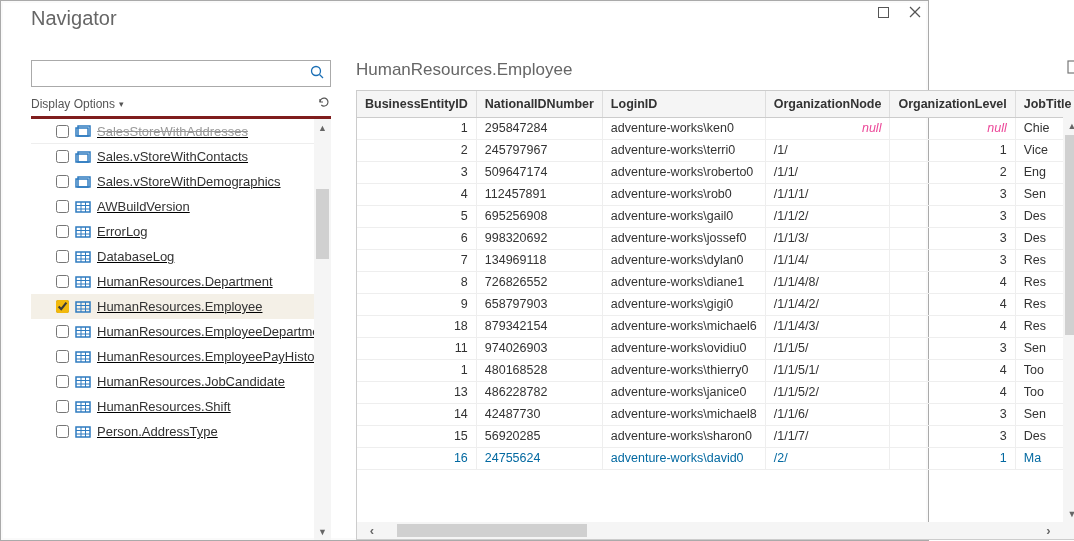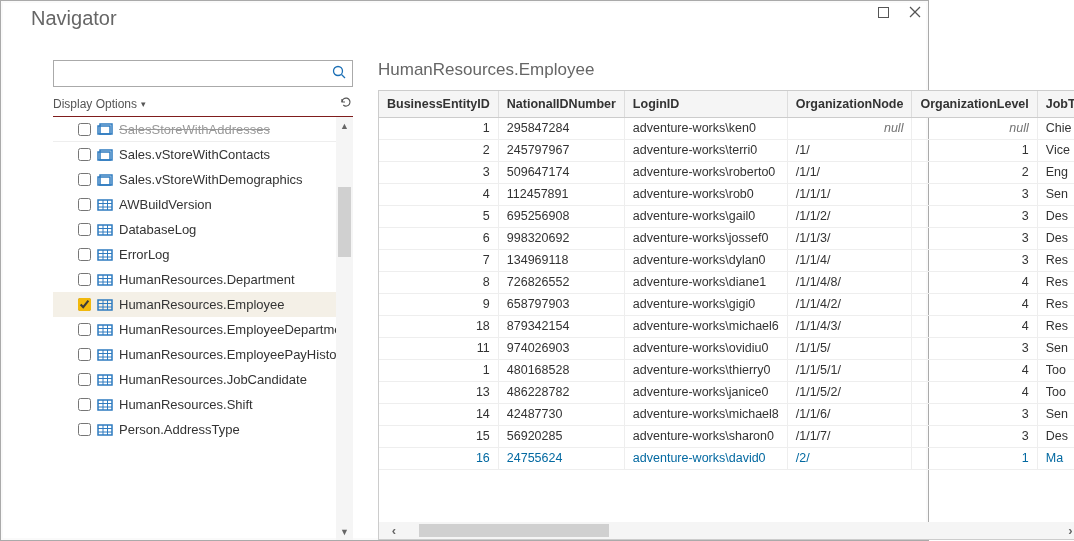--- a/index.html
+++ b/index.html
@@ -3,27 +3,27 @@
 <meta charset="utf-8">
 <style>
 * { margin:0; padding:0; box-sizing:border-box; font-family:"Segoe UI",Tahoma,sans-serif; }
 body { width:1074px; height:541px; overflow:hidden; background:#fff; }
 .shell { width:929px; height:541px; border:1px solid #aaa; position:relative; display:flex; flex-direction:column; box-shadow:inset 0 0 0 2px rgba(0,0,0,.02); }
 .titlebar { height:34px; display:flex; align-items:center; padding-left:30px; }
 .titlebar h1 { font-size:20px; font-weight:400; color:#666; }
 .winbtns { position:absolute; top:4px; right:6px; display:flex; gap:18px; }
 .winbtns span { width:14px; height:14px; display:flex; align-items:center; justify-content:center; color:#666; }
 .content { flex:1; display:flex; min-height:0; padding:25px 30px 0 30px; gap:25px; }
-.left { width:300px; display:flex; flex-direction:column; min-height:0;margin-left:22px; }
+.left { width:300px; display:flex; flex-direction:column; min-height:0; }
 .search { height:27px; border:1px solid #aaa; display:flex; align-items:center; padding:0 6px 0 6px; margin-bottom:8px; }
 .search input { flex:1; border:none; outline:none; font-size:13px; height:23px; }
 .search-ic { color:#1b6fb5; }
 .opts { font-size:12px; color:#555; display:flex; align-items:center; gap:4px; margin-bottom:4px; }
 .opts-refresh { margin-left:auto; color:#555; }
-.tree-wrap { flex:1; display:flex; min-height:0; border-top:1px solid #7f1d1d; }
+.tree-wrap { flex:1; display:flex; min-height:0; border-top:3px solid #7f1d1d;text-decoration:underline; }
 .tree { flex:1; overflow:hidden; }
 .tree-item { display:flex; align-items:center; height:25px; padding-left:25px; gap:6px; font-size:13px; color:#333; white-space:nowrap; cursor:pointer; }
 .tree-item.cut { color:#999; }
 .tree-item.sel { background:#f4f0e7; }
 .tree-item input[type=checkbox]{ width:13px; height:13px; accent-color:#222; }
 .tree-item input[type=checkbox]:checked{ accent-color:#f2b90c; }
 .ic { width:16px; height:14px; display:flex; align-items:center; justify-content:center; }
 .ic-view svg rect{ fill:none; stroke:#2e7bc0; stroke-width:1.5; }
 .ic-table svg rect{ fill:none; stroke:#2e7bc0; stroke-width:1.5; }
 .tree-scroll { width:17px; background:#f5f5f5; position:relative; }
@@ -34,21 +34,21 @@
 .right { flex:1; display:flex; flex-direction:column; min-height:0; }
 .preview-hdr { display:flex; align-items:center; margin-bottom:10px; }
 .preview-title { font-size:17px; font-weight:400; color:#666; }
 .preview-hdr-ic { margin-left:auto; color:#555; }
 .grid-box { flex:1; display:flex; flex-direction:column; min-height:0; border:1px solid #ccc; position:relative; }
 .grid-scroll { flex:1; overflow:hidden; position:relative; }
 table { border-collapse:collapse; font-size:12.5px; table-layout:fixed; }
 th { text-align:left; font-weight:600; background:#f5f5f5; border-right:1px solid #ddd; border-bottom:1px solid #ccc; padding:4px 8px; height:26px; color:#333; }
 td { border-right:1px solid #eee; border-bottom:1px solid #eee; padding:3px 8px; height:22px; white-space:nowrap; overflow:hidden; color:#333; }
 td.num{ text-align:right; }
-td.nul{ color:#737373; font-style:italic; text-align:right;padding-left:41px; }
+td.nul{ color:#ec4899; font-style:italic; text-align:right;padding-left:41px; }
 tr.faded td{ color:#0369a1; }
 .vscroll { width:17px; background:#f5f5f5; position:absolute; right:0; top:26px; bottom:17px; }
 .vscroll .thumb{ position:absolute; left:2px; right:2px; top:18px; height:200px; background:#d0d0d0; }
 .vscroll .arrow{ position:absolute; left:0; right:0; height:17px; display:flex; align-items:center; justify-content:center; color:#666; font-size:9px; }
 .vscroll .arrow.up{ top:0; } .vscroll .arrow.dn{ bottom:0; }
 .hscroll { height:17px; background:#f5f5f5; position:absolute; left:0; right:0; bottom:0; z-index:2; }
 .hscroll .thumb{ position:absolute; top:2px; bottom:2px; left:40px; width:190px; background:#d0d0d0; }
 .hscroll .arrow{ position:absolute; top:0; bottom:0; width:30px; display:flex; align-items:center; justify-content:center; color:#666; font-size:13px; font-weight:bold; }
 .hscroll .arrow.lf{ left:0; } .hscroll .arrow.rt{ right:17px; }
 .hscroll .corner{ position:absolute; right:0; top:0; width:17px; height:17px; background:#f5f5f5; }
@@ -153,34 +153,34 @@
               <input type="checkbox" style="">
               <span class="ic ic-table">
                 <svg width="16" height="12">
                   <rect x="1" y="1" width="14" height="10"></rect>
                   <line x1="1" y1="4.5" x2="15" y2="4.5" stroke="#2e7bc0"></line>
                   <line x1="1" y1="8" x2="15" y2="8" stroke="#2e7bc0"></line>
                   <line x1="6" y1="1" x2="6" y2="11" stroke="#2e7bc0"></line>
                   <line x1="10.5" y1="1" x2="10.5" y2="11" stroke="#2e7bc0"></line>
                 </svg>
               </span>
+              <span>ErrorLog</span>
+            </div>
+            <div class="tree-item">
+              <input type="checkbox" style="">
+              <span class="ic ic-table">
+                <svg width="16" height="12">
+                  <rect x="1" y="1" width="14" height="10"></rect>
+                  <line x1="1" y1="4.5" x2="15" y2="4.5" stroke="#2e7bc0"></line>
+                  <line x1="1" y1="8" x2="15" y2="8" stroke="#2e7bc0"></line>
+                  <line x1="6" y1="1" x2="6" y2="11" stroke="#2e7bc0"></line>
+                  <line x1="10.5" y1="1" x2="10.5" y2="11" stroke="#2e7bc0"></line>
+                </svg>
+              </span>
               <span>DatabaseLog</span>
-            </div>
-            <div class="tree-item">
-              <input type="checkbox" style="">
-              <span class="ic ic-table">
-                <svg width="16" height="12">
-                  <rect x="1" y="1" width="14" height="10"></rect>
-                  <line x1="1" y1="4.5" x2="15" y2="4.5" stroke="#2e7bc0"></line>
-                  <line x1="1" y1="8" x2="15" y2="8" stroke="#2e7bc0"></line>
-                  <line x1="6" y1="1" x2="6" y2="11" stroke="#2e7bc0"></line>
-                  <line x1="10.5" y1="1" x2="10.5" y2="11" stroke="#2e7bc0"></line>
-                </svg>
-              </span>
-              <span>ErrorLog</span>
             </div>
             <div class="tree-item">
               <input type="checkbox" style="">
               <span class="ic ic-table">
                 <svg width="16" height="12">
                   <rect x="1" y="1" width="14" height="10"></rect>
                   <line x1="1" y1="4.5" x2="15" y2="4.5" stroke="#2e7bc0"></line>
                   <line x1="1" y1="8" x2="15" y2="8" stroke="#2e7bc0"></line>
                   <line x1="6" y1="1" x2="6" y2="11" stroke="#2e7bc0"></line>
                   <line x1="10.5" y1="1" x2="10.5" y2="11" stroke="#2e7bc0"></line>

